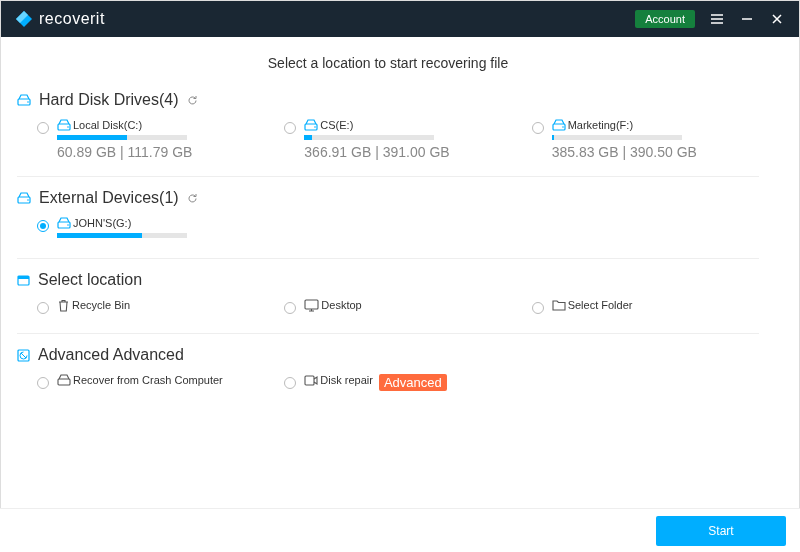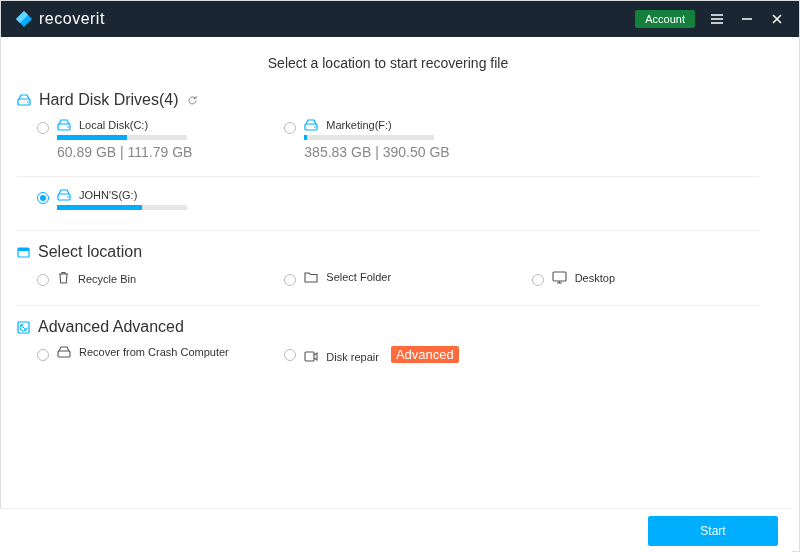--- a/index.html
+++ b/index.html
@@ -16,30 +16,30 @@
 .section{margin-bottom:16px}
 .section-head{display:flex;align-items:center;gap:8px;font-size:16px;color:#333;margin-bottom:10px}
 .section-head .sicon{color:#00aeff;display:flex}
 .refresh-icon{color:#888;display:flex}
 .items-grid{display:grid;grid-template-columns:1fr 1fr 1fr;gap:10px 20px;padding-left:20px}
 .item{display:flex;align-items:flex-start;gap:8px}
 .radio{width:12px;height:12px;border:1px solid #bbb;border-radius:50%;margin-top:3px;flex-shrink:0;cursor:pointer;position:relative}
 .radio.selected{border-color:#00aeff}
 .radio.selected::after{content:"";position:absolute;width:6px;height:6px;background:#00aeff;border-radius:50%;top:2px;left:2px}
 .item-body{flex:1}
-.item-top{display:flex;align-items:flex-end;gap:8px;margin-bottom:4px}
+.item-top{display:flex;align-items:flex-start;gap:2px;margin-bottom:4px}
 .drive-icon{color:#00aeff;display:flex}
 .item-icon{color:#555;display:flex}
 .item-label{font-size:11px;color:#333}
 .bar{width:130px;height:5px;background:#e5e5e5;position:relative;margin-bottom:4px}
 .bar-fill{position:absolute;left:0;top:0;height:100%;background:#00aeff}
 .usage{font-size:14px;color:#888}
 .divider{border:none;border-top:1px solid #eee;margin:12px 0}
 .badge{background:#ff6b3d;color:#fff;font-size:13px;padding:1px 5px;border-radius:2px;margin-left:4px}
-.footer{position:absolute;bottom:0;left:0;right:8px;height:44px;border-top:1px solid #eee;display:flex;justify-content:flex-end;align-items:center;padding:4px 14px;background:#fff}
+.footer{position:absolute;bottom:0;left:0;right:0;height:44px;border-top:1px solid #eee;display:flex;justify-content:flex-end;align-items:center;padding:4px 14px;background:#fff}
 .start-btn{background:#00aeff;color:#fff;border:none;width:130px;height:30px;font-size:12px;border-radius:2px;cursor:pointer}
 </style>
 </head>
 <body>
 
 <div class="header">
   <div class="logo-wrap">
     <span class="logo-icon">
       <svg width="18" height="18" viewBox="0 0 18 18">
           <path d="M9 1 L17 9 L9 17 L1 9 Z" fill="#00aeff"></path>
@@ -111,34 +111,68 @@
         <div class="radio"></div>
         <div class="item-body">
           <div class="item-top">
             <span class="drive-icon">
                 <svg width="14" height="12" viewBox="0 0 14 12">
                   <rect x="1" y="5" width="12" height="6" rx="1" fill="none" stroke="#00aeff" stroke-width="1.2"></rect>
                   <path d="M2 5 L4 1 L10 1 L12 5" fill="none" stroke="#00aeff" stroke-width="1.2"></path>
                   <circle cx="11" cy="8" r="0.8" fill="#00aeff"></circle>
                 </svg>
               </span>
+            <span class="item-label">CS(E:)</span>
+          </div>
+          <div class="bar">
+              <div class="bar-fill" style="width:6%"></div>
+            </div>
+          <div class="usage">366.91  GB | 391.00  GB</div>
+        </div>
+      </div>
+      <div class="item">
+        <div class="radio"></div>
+        <div class="item-body">
+          <div class="item-top">
+            <span class="drive-icon">
+                <svg width="14" height="12" viewBox="0 0 14 12">
+                  <rect x="1" y="5" width="12" height="6" rx="1" fill="none" stroke="#00aeff" stroke-width="1.2"></rect>
+                  <path d="M2 5 L4 1 L10 1 L12 5" fill="none" stroke="#00aeff" stroke-width="1.2"></path>
+                  <circle cx="11" cy="8" r="0.8" fill="#00aeff"></circle>
+                </svg>
+              </span>
             <span class="item-label">Marketing(F:)</span>
           </div>
           <div class="bar">
               <div class="bar-fill" style="width:2%"></div>
             </div>
           <div class="usage">385.83  GB | 390.50  GB</div>
         </div>
       </div>
     </div>
   </div>
 
   <hr class="divider">
 
   <div class="section">
+    <div class="section-head">
+      <span class="sicon">
+          <svg width="14" height="12" viewBox="0 0 14 12">
+            <rect x="1" y="5" width="12" height="6" rx="1" fill="none" stroke="#00aeff" stroke-width="1.2"></rect>
+            <path d="M2 5 L4 1 L10 1 L12 5" fill="none" stroke="#00aeff" stroke-width="1.2"></path>
+            <circle cx="11" cy="8" r="0.8" fill="#00aeff"></circle>
+          </svg>
+        </span>
+      <span>External Devices(1)</span>
+      <span class="refresh-icon">
+          <svg width="11" height="11" viewBox="0 0 11 11">
+            <path d="M9 5.5a3.5 3.5 0 1 1-1-2.5M9 1v2.5H6.5" fill="none" stroke="#888" stroke-width="1"></path>
+          </svg>
+        </span>
+    </div>
     <div class="items-grid">
       <div class="item">
         <div class="radio selected"></div>
         <div class="item-body">
           <div class="item-top">
             <span class="drive-icon">
                 <svg width="14" height="12" viewBox="0 0 14 12">
                   <rect x="1" y="5" width="12" height="6" rx="1" fill="none" stroke="#00aeff" stroke-width="1.2"></rect>
                   <path d="M2 5 L4 1 L10 1 L12 5" fill="none" stroke="#00aeff" stroke-width="1.2"></path>
                   <circle cx="11" cy="8" r="0.8" fill="#00aeff"></circle>
@@ -178,42 +212,42 @@
               </span>
           <span class="item-label">Recycle Bin</span>
         </div>
           </div>
       </div>
       <div class="item">
         <div class="radio"></div>
         <div class="item-body">
             <div class="item-top">
           <span class="item-icon">
-                <svg width="14" height="12" viewBox="0 0 14 12">
-                  <path d="M1 2h4l1.5 1.5H13V11H1z" fill="none" stroke="#555" stroke-width="1.1"></path>
-                </svg>
-              </span>
-          <span class="item-label">Select Folder</span>
-        </div>
-          </div>
-      </div>
-      <div class="item">
-        <div class="radio"></div>
-        <div class="item-body">
-            <div class="item-top">
-          <span class="item-icon">
                 <svg width="15" height="13" viewBox="0 0 15 13">
                   <rect x="1" y="1" width="13" height="9" rx="1" fill="none" stroke="#555" stroke-width="1.1"></rect>
                   <path d="M5 12h5M7.5 10v2" stroke="#555" stroke-width="1.1"></path>
                 </svg>
               </span>
           <span class="item-label">Desktop</span>
         </div>
           </div>
       </div>
+      <div class="item">
+        <div class="radio"></div>
+        <div class="item-body">
+            <div class="item-top">
+          <span class="item-icon">
+                <svg width="14" height="12" viewBox="0 0 14 12">
+                  <path d="M1 2h4l1.5 1.5H13V11H1z" fill="none" stroke="#555" stroke-width="1.1"></path>
+                </svg>
+              </span>
+          <span class="item-label">Select Folder</span>
+        </div>
+          </div>
+      </div>
     </div>
   </div>
 
   <hr class="divider">
 
   <div class="section">
     <div class="section-head">
       <span class="sicon">
           <svg width="13" height="13" viewBox="0 0 13 13">
             <rect x="1" y="1" width="11" height="11" rx="1" fill="none" stroke="#00aeff" stroke-width="1.2"></rect>

